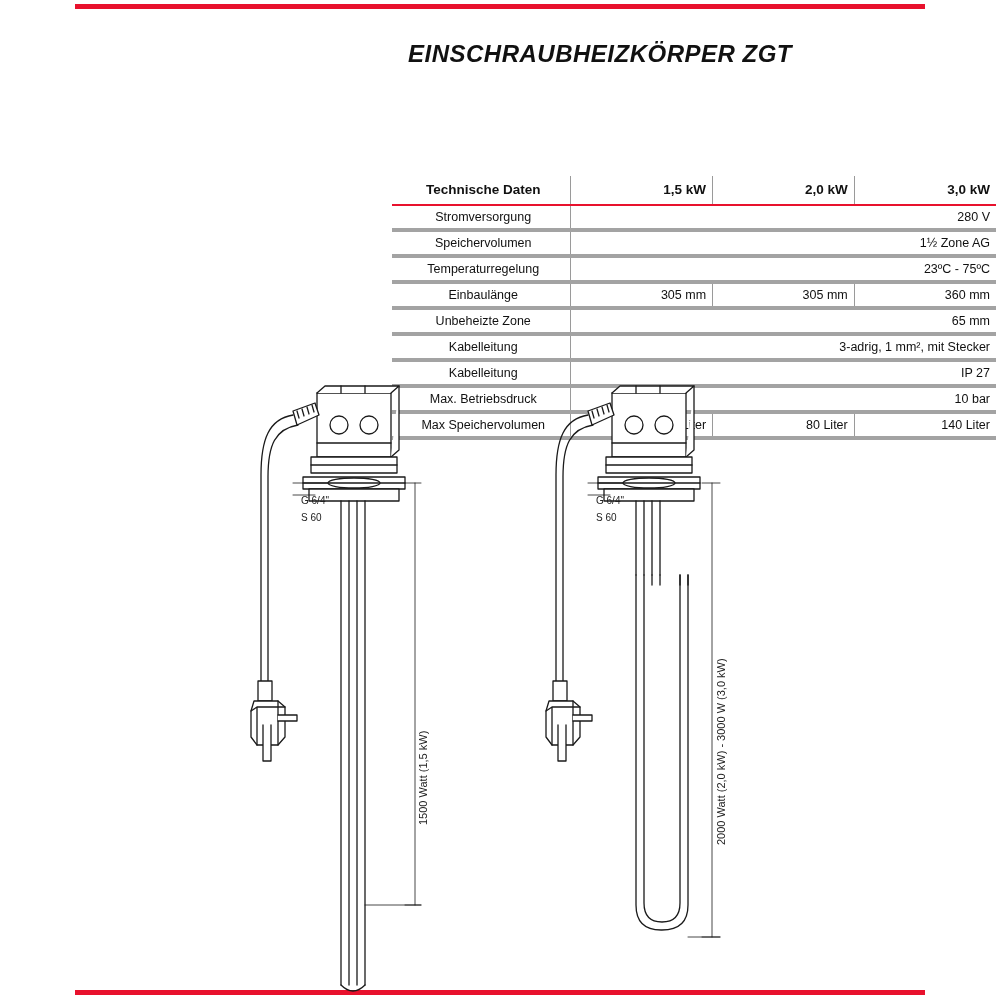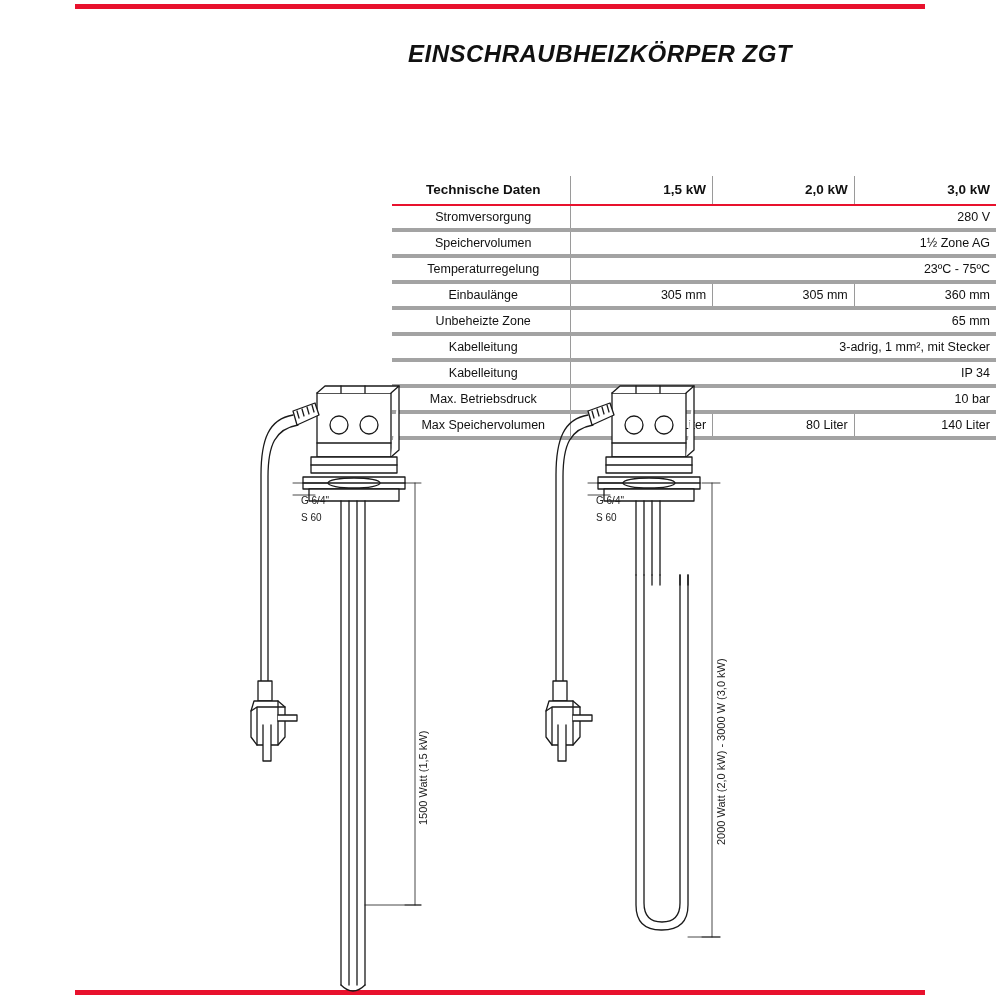--- a/index.html
+++ b/index.html
@@ -151,21 +151,21 @@
       <tr class="data-row">
         <td class="label">Unbeheizte Zone</td>
         <td class="colsep" colspan="3">65 mm</td>
       </tr>
       <tr class="data-row">
         <td class="label">Kabelleitung</td>
         <td class="colsep" colspan="3">3-adrig, 1 mm², mit Stecker</td>
       </tr>
       <tr class="data-row">
         <td class="label">Kabelleitung</td>
-        <td class="colsep" colspan="3">IP 34</td>
+        <td class="colsep" colspan="3">IP 27</td>
       </tr>
       <tr class="data-row">
         <td class="label">Max. Betriebsdruck</td>
         <td class="colsep" colspan="3">10 bar</td>
       </tr>
       <tr class="data-row">
         <td class="label">Max Speichervolumen</td>
         <td class="colsep">60 Liter</td>
         <td class="colsep">80 Liter</td>
         <td class="colsep">140 Liter</td>

